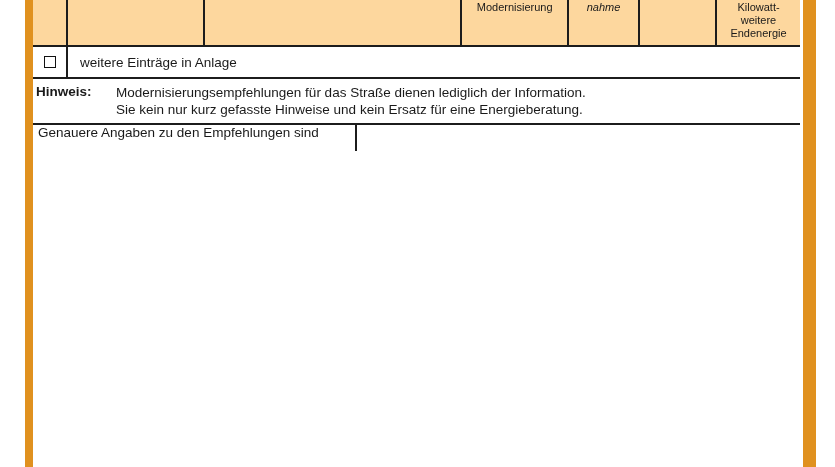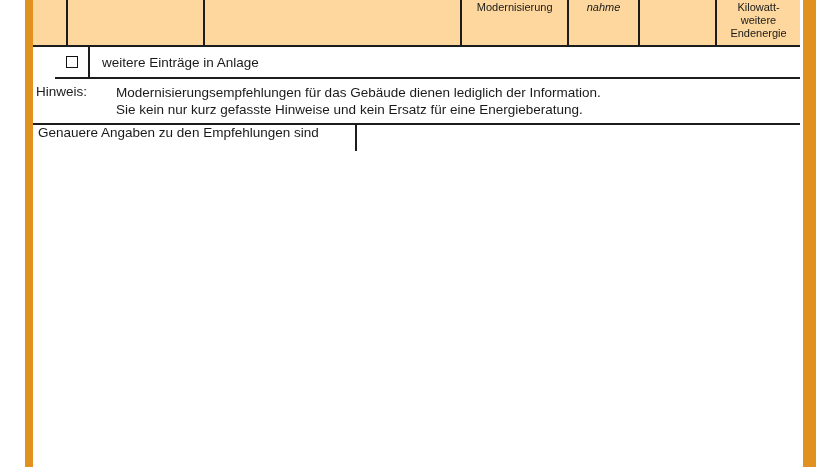--- a/index.html
+++ b/index.html
@@ -20,29 +20,29 @@
   .c5{width:72px;font-style:italic;} .c6{width:78px;} .c7{width:84px;}
 
   .thead{height:47px;background:#FDD79E;}
   .thead .cell{display:flex;justify-content:center;align-items:flex-start;
     font-size:11px;line-height:13px;padding-top:1px;text-align:center;}
 
   .cb{box-sizing:border-box;width:12px;height:12px;border:1.6px solid #111;
     display:inline-flex;align-items:center;justify-content:center;
     font-weight:bold;font-size:9px;line-height:9px;color:#111;background:#fff;}
 
-  .weitere{height:32px;margin-left:22px;}
+  .weitere{height:32px;}
   .weitere .cbcell{width:35px;box-sizing:border-box;border-right:2px solid #1c1c1c;
     display:flex;align-items:center;justify-content:center;}
   .weitere .wlabel{flex:1;display:flex;align-items:center;padding-left:12px;
     font-size:13.5px;}
 
   .hinweis{height:46px;box-sizing:border-box;border-bottom:2px solid #1c1c1c;
     display:flex;padding:5px 0 0 3px;}
-  .hinweis .hlabel{font-weight:normal;font-size:13.5px;width:80px;flex:none;}
+  .hinweis .hlabel{font-weight:bold;font-size:13.5px;width:80px;flex:none;}
   .hinweis .hlines{font-size:13.5px;line-height:17px;}
 
   .footer{height:26px;display:flex;overflow:visible;}
   .footer .fleft{width:324px;box-sizing:border-box;border-right:2px solid #1c1c1c;
     padding:0 0 0 5px;font-size:13.5px;flex:none;white-space:nowrap;}
   .footer .fright{padding:6px 0 0 8px;font-size:14.5px;white-space:nowrap;}
 </style>
 </head>
 <body>
 
@@ -78,21 +78,21 @@
     <div class="row weitere">
       <div class="cbcell">
         <span class="cb" id="weitere-cb"></span>
       </div>
       <div class="wlabel">weitere Einträge in Anlage</div>
     </div>
 
     <div class="hinweis">
       <span class="hlabel">Hinweis:</span>
       <span class="hlines">
-        <span>Modernisierungsempfehlungen für das Gebäude dienen lediglich der Information.</span><br>
+        <span>Modernisierungsempfehlungen für das Straße dienen lediglich der Information.</span><br>
         <span>Sie kein nur kurz gefasste Hinweise und kein Ersatz für eine Energieberatung.</span>
       </span>
     </div>
 
     <div class="footer">
       <div class="fleft">Genauere Angaben zu den Empfehlungen sind</div>
     </div>
 
   </div>
 </div>

